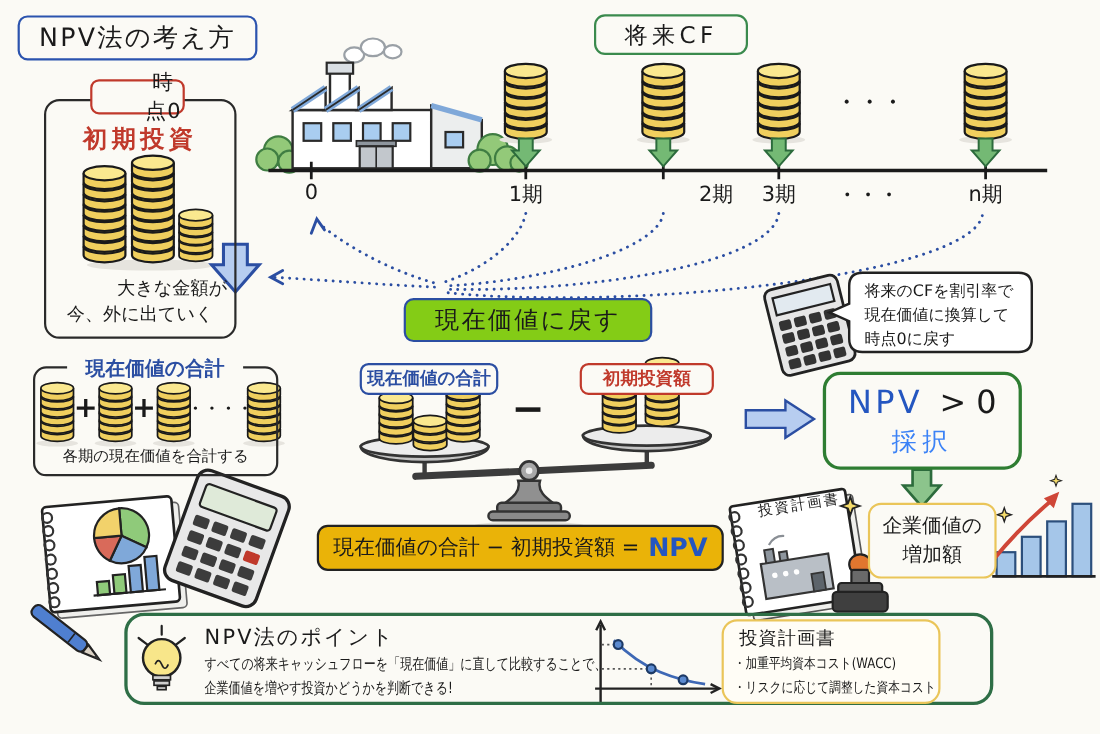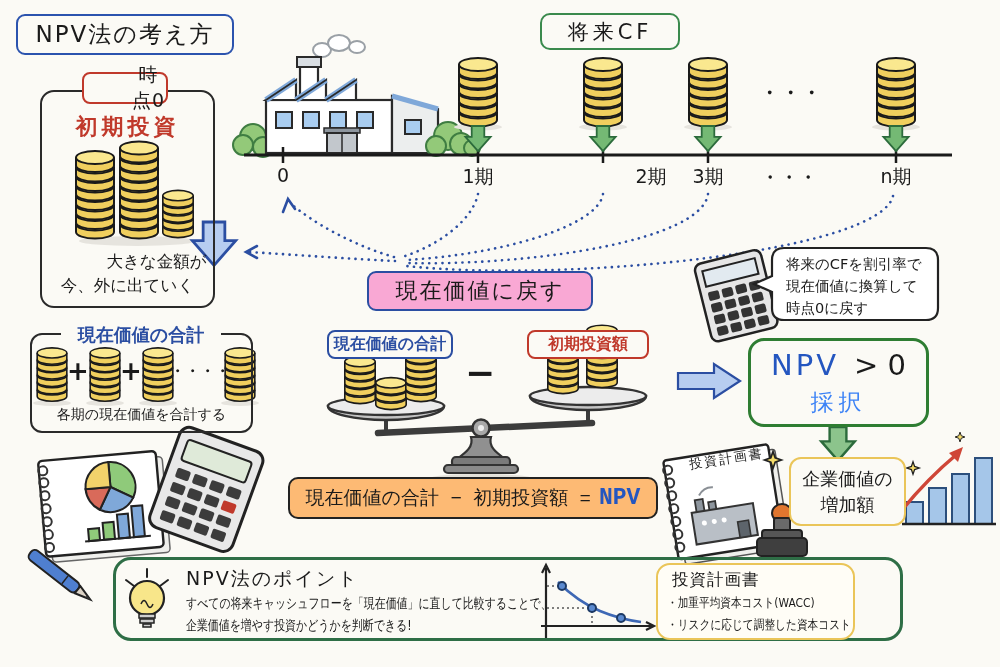--- a/index.html
+++ b/index.html
@@ -400,38 +400,38 @@
 <div class="t" style="left:685px;top:164px;width:46px;text-align:center;font-size:19px;">3期</div>
 <div class="t" style="left:757px;top:166px;width:66px;text-align:center;font-size:17px;font-weight:bold;letter-spacing:2px;">・・・</div>
 <div class="t" style="left:873px;top:164px;width:46px;text-align:center;font-size:19px;">n期</div>
 
 <div class="box" style="left:40px;top:90px;width:175px;height:218px;border:2.2px solid #2a2a2a;border-radius:14px;"></div>
 <div class="box ctr" style="left:82px;top:72px;width:86px;height:32px;background:#fbfaf5;border:2.4px solid #c0392b;border-radius:8px;font-size:19px;letter-spacing:1px;padding-left:47px;">時点0</div>
 <div class="t" style="left:40px;top:112px;width:175px;text-align:center;color:#c0392b;font-size:22px;letter-spacing:4px;font-weight:bold;">初期投資</div>
 <div class="t" style="left:40px;top:251px;width:175px;text-align:center;font-size:16.5px;padding-left:29px;">大きな金額が</div>
 <div class="t" style="left:40px;top:275px;width:175px;text-align:center;font-size:16.5px;">今、外に出ていく</div>
 
-<div class="box ctr" style="left:367px;top:271px;width:226px;height:40px;background:#f9a8d4;border:2.6px solid #2b4ea2;border-radius:9px;font-size:22px;letter-spacing:2px;">現在価値に戻す</div>
+<div class="box ctr" style="left:367px;top:271px;width:226px;height:40px;background:#84cc16;border:2.6px solid #2b4ea2;border-radius:9px;font-size:22px;letter-spacing:2px;">現在価値に戻す</div>
 
 <div class="t" style="left:786px;top:255px;width:146px;font-size:14.5px;">将来のCFを割引率で</div>
 <div class="t" style="left:786px;top:277px;width:146px;font-size:14.5px;">現在価値に換算して</div>
 <div class="t" style="left:786px;top:299px;width:146px;font-size:14.5px;">時点0に戻す</div>
 
 <div class="box" style="left:30px;top:333px;width:223px;height:100px;border:2.2px solid #2a2a2a;border-radius:12px;"></div>
 <div class="t" style="left:61px;top:323px;width:160px;text-align:center;background:#fbfaf5;color:#2b4ea2;font-size:18px;font-weight:bold;">現在価値の合計</div>
 <div class="t" style="left:64px;top:356px;width:28px;text-align:center;font-size:26px;font-weight:bold;">+</div>
 <div class="t" style="left:117px;top:356px;width:28px;text-align:center;font-size:26px;font-weight:bold;">+</div>
 <div class="t" style="left:168px;top:362px;width:64px;text-align:center;font-size:15px;font-weight:bold;">・・・・</div>
 <div class="t" style="left:34px;top:406px;width:215px;text-align:center;font-size:14px;">各期の現在価値を合計する</div>
 
 <div class="box ctr" style="left:327px;top:330px;width:126px;height:29px;background:#fbfaf5;border:2.4px solid #2b4ea2;border-radius:8px;color:#2b4ea2;font-size:16px;font-weight:bold;">現在価値の合計</div>
 <div class="box ctr" style="left:527px;top:330px;width:122px;height:29px;background:#fbfaf5;border:2.4px solid #c0392b;border-radius:8px;color:#c0392b;font-size:16px;font-weight:bold;">初期投資額</div>
 <div class="t" style="left:458px;top:352px;width:44px;text-align:center;font-size:36px;font-weight:bold;">−</div>
 
-<div class="box ctr" style="left:288px;top:477px;width:370px;height:42px;background:#fdba74;border:2.4px solid #222;border-radius:10px;font-size:19px;font-family:Liberation Mono, monospace;">
+<div class="box ctr" style="left:288px;top:477px;width:370px;height:42px;background:#eab308;border:2.4px solid #222;border-radius:10px;font-size:19px;">
   <span>現在価値の合計 − 初期投資額 =</span>
   <span style="color:#2456c0;font-size:23px;font-weight:bold;margin-left:8px;">NPV</span>
 </div>
 
 <div class="box ctr" style="left:748px;top:338px;width:181px;height:89px;border:3px solid #2e7d32;border-radius:16px;flex-direction:column;">
   <div style="line-height:34px;">
     <span style="color:#2456c0;font-size:29px;letter-spacing:3px;">NPV</span>
     <span style="font-size:29px;margin-left:10px;">&gt; 0</span>
   </div>
   <div style="color:#3b82f6;font-size:23px;letter-spacing:5px;line-height:30px;">採択</div>

